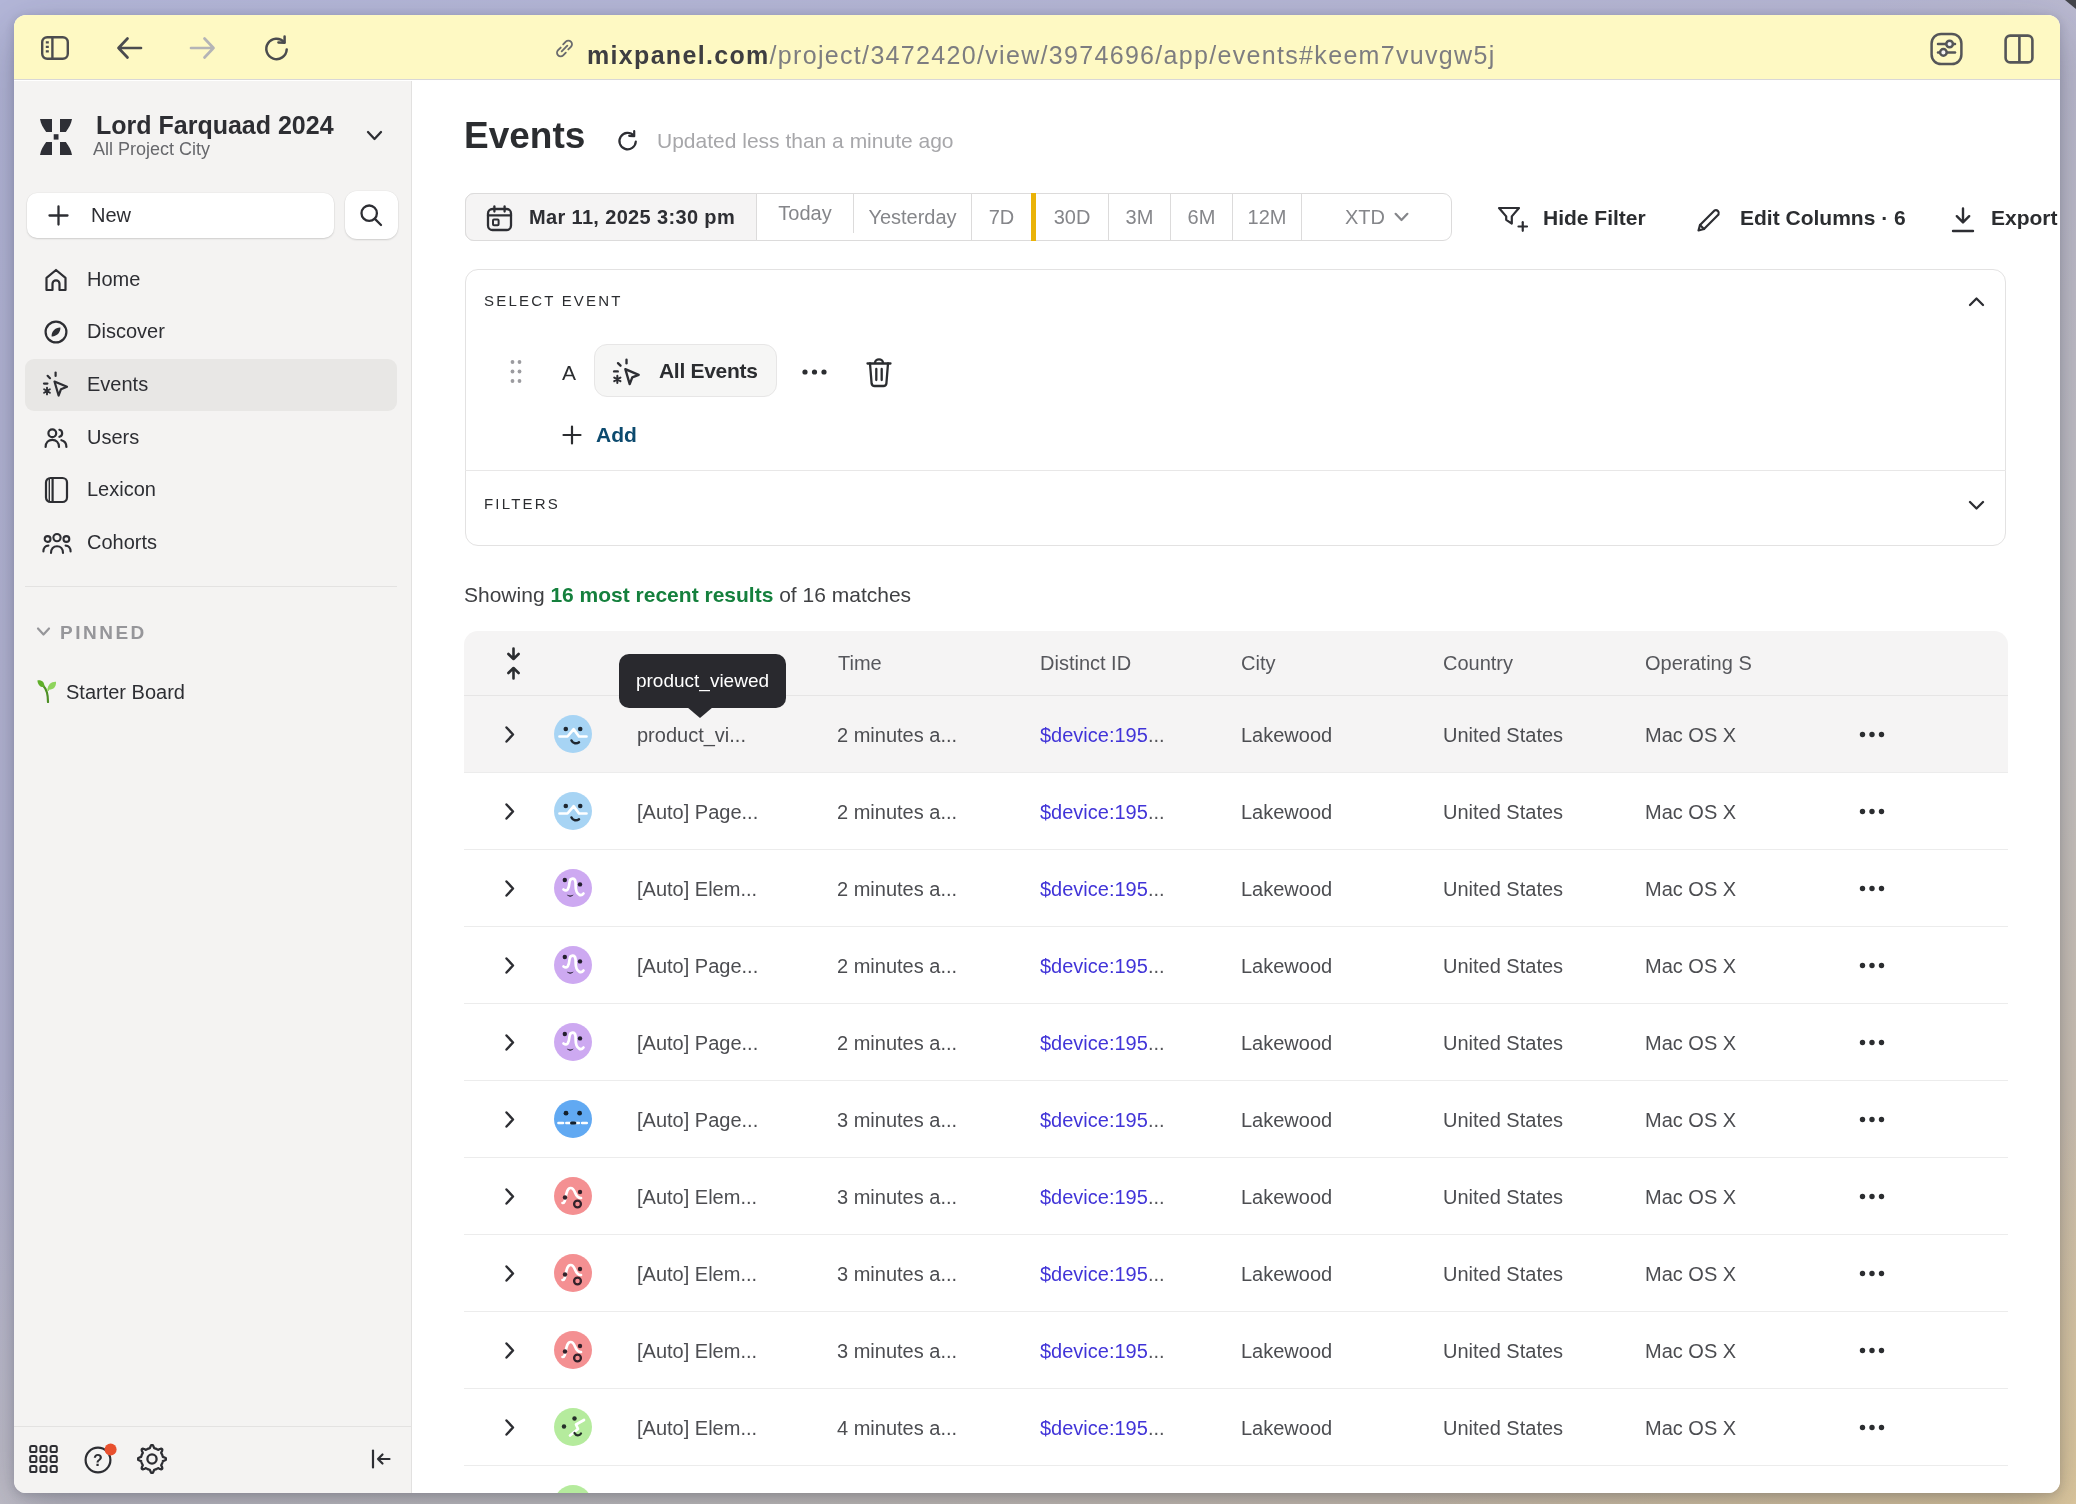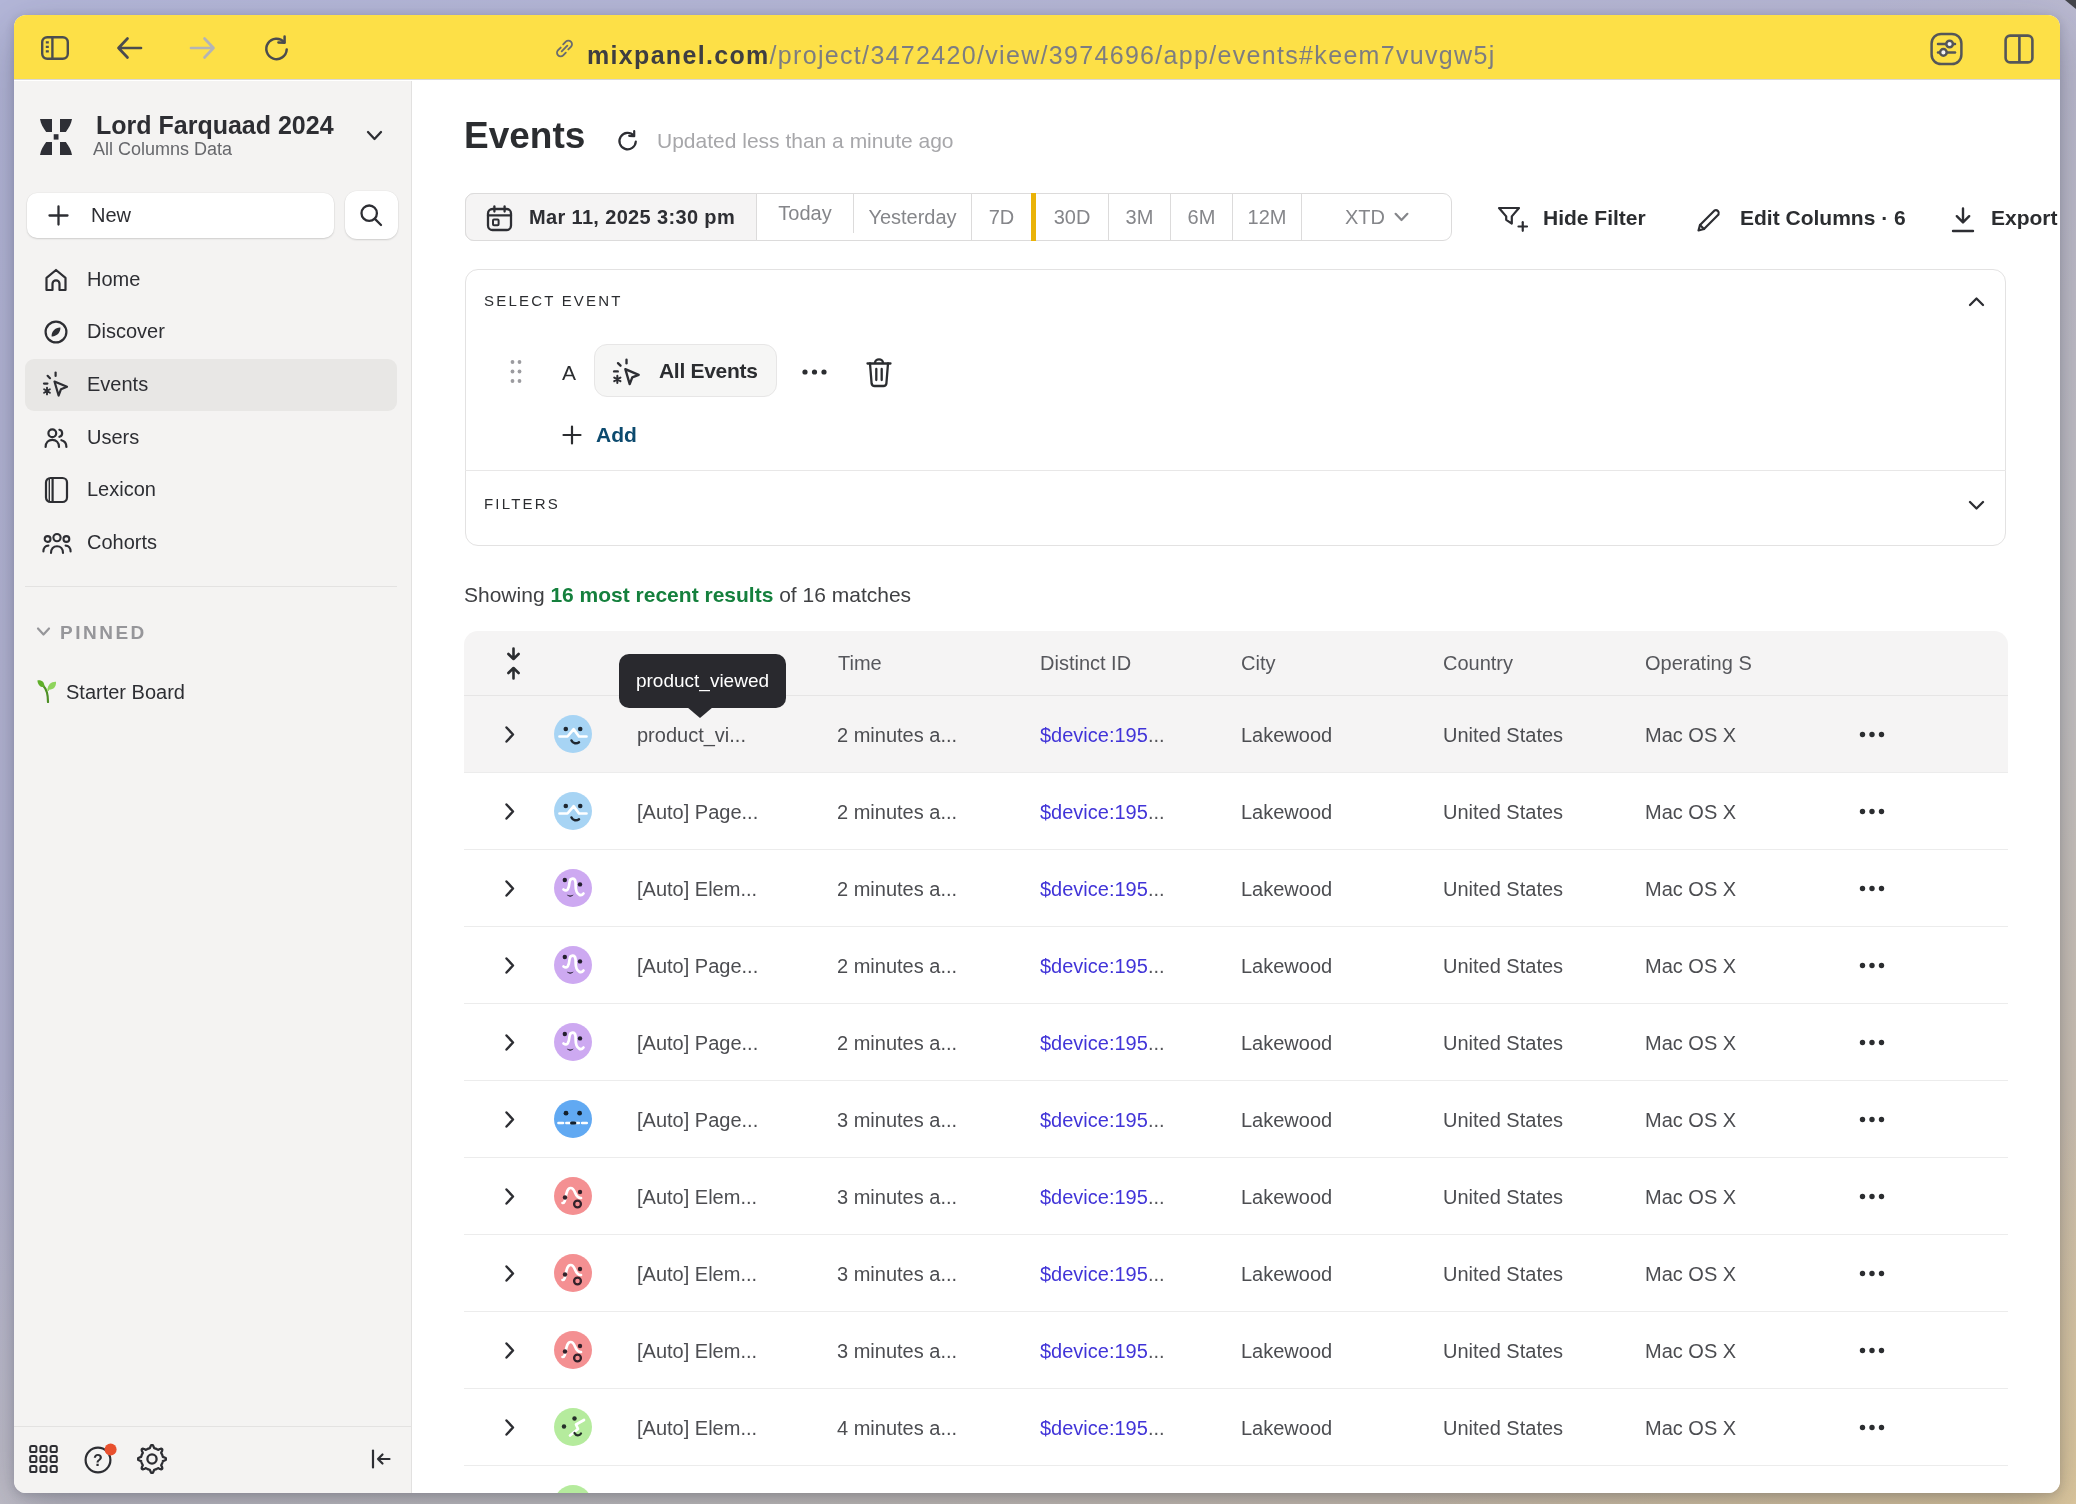--- a/index.html
+++ b/index.html
@@ -10,21 +10,21 @@
   position:relative;
 }
 .abs { position:absolute; }
 .win {
   position:absolute; left:14px; top:15px; width:2046px; height:1478px;
   background:#fff; border-radius:12px; overflow:hidden;
   box-shadow:0 16px 50px rgba(30,32,50,.28), 0 2px 10px rgba(30,32,50,.18);
 }
 .toolbar {
   position:absolute; left:0; top:0; width:100%; height:65px;
-  background:#fde047; border-bottom:1px solid #d8d7d7;
+  background:#fef9c3; border-bottom:1px solid #d8d7d7;
 }
 .side {
   position:absolute; left:0; top:66px; width:398px; bottom:0;
   background:#f4f3f2; border-right:1px solid #e2e1e0;
 }
 .main {
   position:absolute; left:398px; top:66px; right:0; bottom:0;
   background:#fff;
 }
 .url { font-size:25px; color:#7d7d80; letter-spacing:1.32px; }
@@ -87,21 +87,21 @@
   <div class="side">
 
     <svg class="abs" style="left:25px;top:37px" width="34" height="38" viewBox="0 0 34 38" fill="#2e2f36">
       <path d="M1 1 L13 1 L13 14 L7.2 14 C4 9.8 1.8 5.6 1 1 Z"></path>
       <path d="M21 1 L33 1 C32.2 5.6 30 9.8 26.8 14 L21 14 Z"></path>
       <rect x="14.7" y="16.2" width="4.8" height="5.4"></rect>
       <path d="M7.2 24 L13 24 L13 37 L1 37 C1.8 32.4 4 28.2 7.2 24 Z"></path>
       <path d="M21 24 L26.8 24 C30 28.2 32.2 32.4 33 37 L21 37 Z"></path>
     </svg>
     <div class="abs" style="left:82px;top:30px;font-size:25px;font-weight:700;color:#2d2e33">Lord Farquaad 2024</div>
-    <div class="abs" style="left:79px;top:58px;font-size:18px;color:#67686c">All Columns Data</div>
+    <div class="abs" style="left:79px;top:58px;font-size:18px;color:#67686c">All Project City</div>
     <svg class="abs" style="left:352px;top:49px" width="17" height="12" viewBox="0 0 17 12" fill="none" stroke="#2d2e33" stroke-width="2.3" stroke-linecap="round" stroke-linejoin="round">
         <path d="M2 2 L8.5 9 L15 2"></path>
       </svg>
 
     <div class="abs" style="left:13px;top:112px;width:307px;height:45px;background:#fff;border-radius:10px;box-shadow:0 1px 2px rgba(0,0,0,.14),0 0 0 0.5px rgba(0,0,0,.04)"></div>
     <svg class="abs" style="left:34px;top:124px" width="21" height="21" viewBox="0 0 21 21" fill="none" stroke="#2d2e33" stroke-width="2.3" stroke-linecap="round">
         <path d="M10.5 1.5 V19.5 M1.5 10.5 H19.5"></path>
       </svg>
     <div class="abs navlbl" style="left:77px;top:123px">New</div>
     <div class="abs" style="left:331px;top:110px;width:53px;height:48px;background:#fff;border-radius:12px;box-shadow:0 1px 2px rgba(0,0,0,.14),0 0 0 0.5px rgba(0,0,0,.04)"></div>

